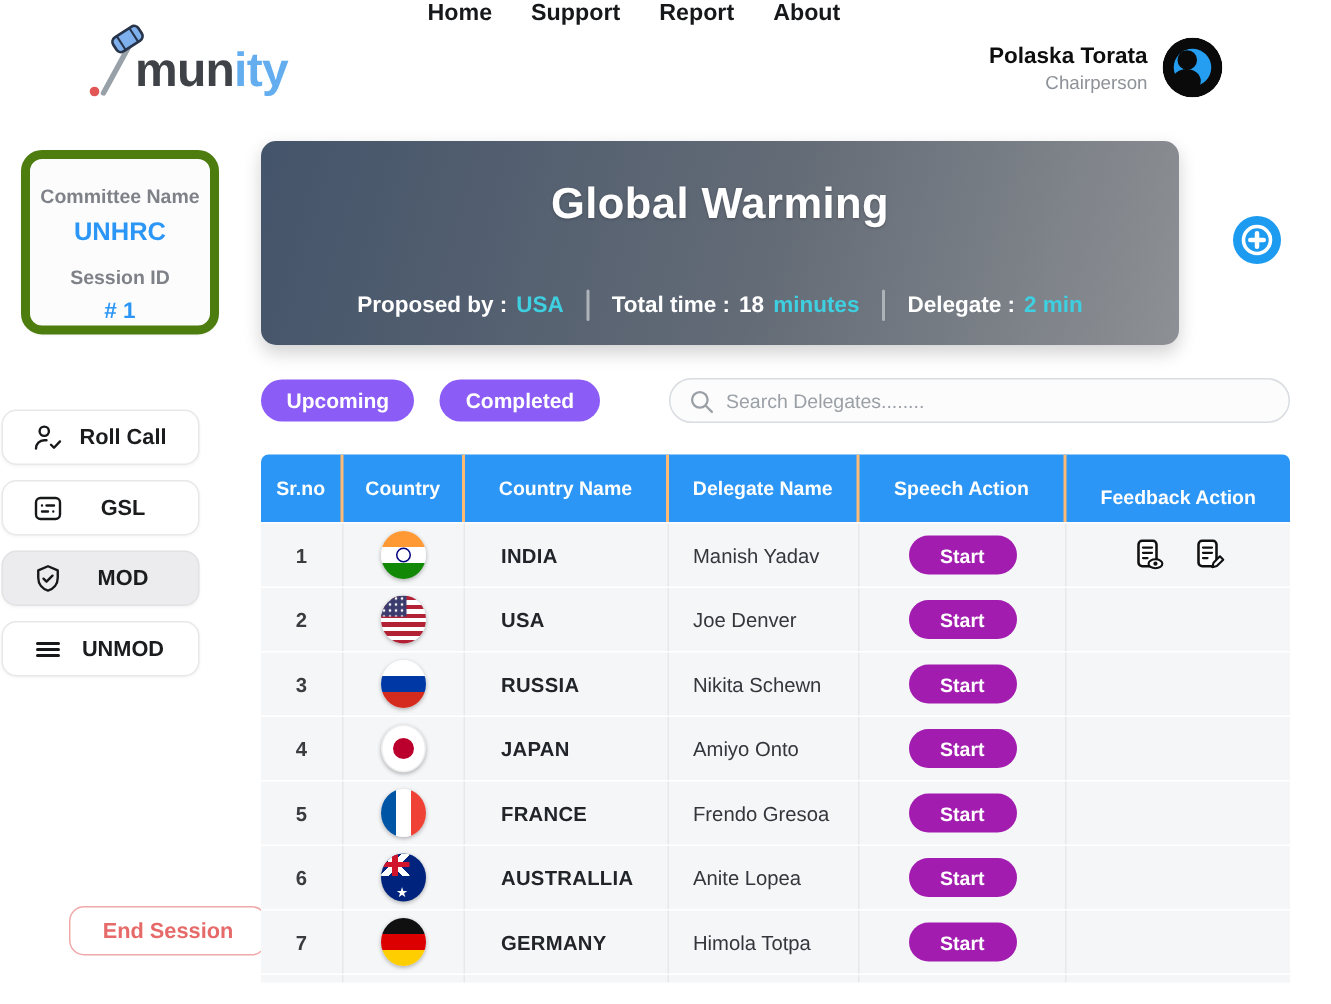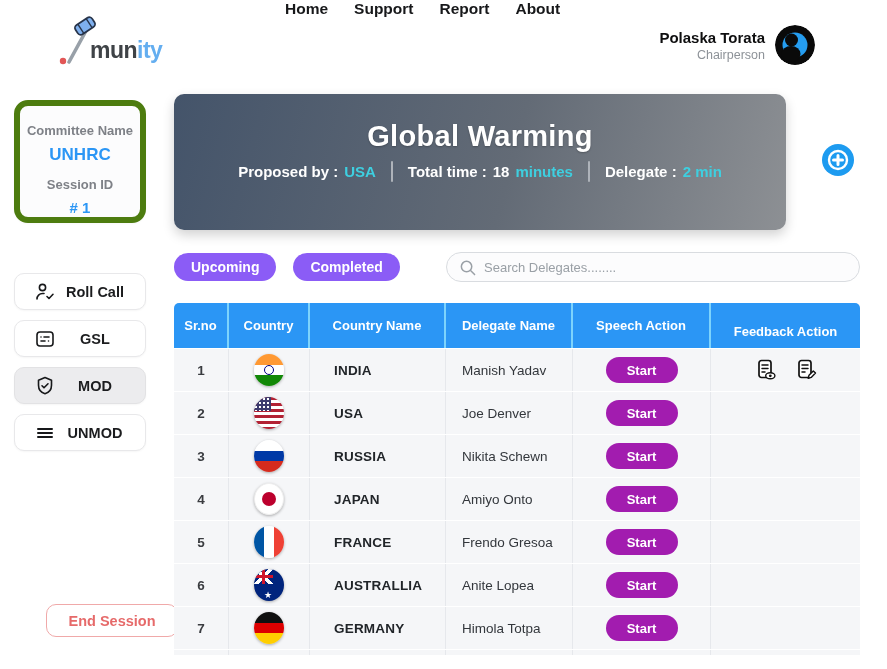--- a/index.html
+++ b/index.html
@@ -2,66 +2,66 @@
 <html><head>
 <meta charset="utf-8">
 <style>
   * { margin:0; padding:0; box-sizing:border-box; }
   body { background:#fff; font-family:"Liberation Sans", sans-serif; }
   .page { position:relative; width:887px; height:669px; background:#fff; overflow:hidden; }
 
   
   .topbar { position:absolute; left:0; top:0; width:887px; height:90px; background:#fff; }
   .logo { position:absolute; left:58px; top:16px; display:flex; align-items:flex-end; height:52px; }
-  .logo-text { font-size:23px; font-weight:800; letter-spacing:-0.5px; color:#3f4347; line-height:1; margin-left:-10px; padding-bottom:6px;text-align:center; }
+  .logo-text { font-size:32px; font-weight:800; letter-spacing:-0.5px; color:#3f4347; line-height:1; margin-left:-10px; padding-bottom:6px;text-align:center; }
   .logo-text .lt-light { color:#64aef0; }
   .nav { position:absolute; left:285px; top:0; height:90px; display:flex; align-items:flex-start; gap:26px; }
   .nav a { font-size:15.5px; font-weight:600; color:#17181a; text-decoration:none; cursor:pointer; }
   .userbox { position:absolute; right:72px; top:0; height:90px; display:flex; align-items:center; gap:10px; }
   .user-meta { text-align:right; }
   .user-name { font-size:15px; font-weight:800; color:#0e0e0f; }
   .user-role { font-size:12.5px; color:#8d9298; margin-top:2px; }
   .avatar { width:40px; height:40px; border-radius:50%; overflow:hidden; cursor:pointer; }
 
   
   .info-card { position:absolute; left:14px; top:100px; width:132px; height:123px; background:#fcfcfd; border:6px solid #4d7c0f; border-radius:14px; text-align:center; padding-top:17px; box-shadow:0 1px 2px rgba(0,0,0,.03); }
   .info-label { font-size:13px; font-weight:700; color:#7e8187; }
   .info-value { font-size:17px; font-weight:800; color:#2b96f5; margin:7px 0 12px; }
   .info-value.small { font-size:15px; margin-bottom:0; }
-  .side-menu { position:absolute; left:14px; top:273px; width:132px; display:flex; flex-direction:column; gap:10px; }
+  .side-menu { position:absolute; left:1px; top:273px; width:132px; display:flex; flex-direction:column; gap:10px; }
   .side-btn { display:flex; align-items:center; height:37px; background:#fff; border:1px solid #e8e8ea; border-radius:10px; cursor:pointer; box-shadow:0 1px 2px rgba(0,0,0,.04); padding:0 10px 0 20px; }
   .side-btn.active { background:#ececee; border-color:#e2e2e4; }
   .side-btn .s-ic { width:20px; height:20px; flex:0 0 auto; }
   .side-btn .s-label { flex:1; text-align:center; font-size:14.5px; font-weight:700; color:#1b1c1e; }
   .end-btn { position:absolute; left:14px; top:604px; width:132px; height:33px; background:#fff; border:1px solid #f0a9a9; border-radius:10px; color:#e66a6a; font-size:14.5px; font-weight:800; cursor:pointer; font-family:inherit;margin-left:32px; }
 
   
   .hero { position:absolute; left:174px; top:94px; width:612px; height:136px; border-radius:10px; background:linear-gradient(105deg,#44546a 0%,#636b76 55%,#8d9094 100%); box-shadow:0 5px 12px rgba(0,0,0,.18); text-align:center; color:#fff; }
   .hero h1 { font-size:29px; font-weight:800; letter-spacing:.3px; margin-top:26px; text-shadow:0 1px 2px rgba(0,0,0,.25); }
-  .hero-meta { margin-top:8px; display:flex; justify-content:center; align-items:center; font-size:15px; font-weight:700; }
+  .hero-meta { margin-top:40px; display:flex; justify-content:center; align-items:center; font-size:15px; font-weight:700; }
   .hero-meta .cyan { color:#3ecfe0; margin-left:6px; }
   .hero-meta .white-val { margin-left:6px; }
   .meta-sep { display:inline-block; width:2px; height:21px; background:#aeb3ba; margin:0 15px; border-radius:1px; }
 
   .fab { position:absolute; left:822px; top:144px; width:32px; height:32px; border-radius:50%; border:none; background:transparent; padding:0; cursor:pointer; }
 
   
   .tabs { position:absolute; left:174px; top:253px; display:flex; gap:17px; }
   .tab { height:28px; padding:0 17px; border:none; border-radius:14px; color:#fff; font-size:14px; font-weight:700; font-family:inherit; cursor:pointer; }
   .tab.upcoming { background:#8b5cf6; }
   .tab.completed { background:#8b5cf6; }
   .searchbar { position:absolute; left:446px; top:252px; width:414px; height:30px; border:1.5px solid #d9dce0; border-radius:15px; background:#fcfcfd; display:flex; align-items:center; padding:0 12px; }
   .searchbar input { border:none; outline:none; background:transparent; flex:1; font-size:13px; color:#333; margin-left:8px; font-family:inherit; }
   .searchbar input::placeholder { color:#9aa0a6; }
 
   
   .dtable { position:absolute; left:174px; top:303px; width:686px; }
   .grid-row { display:grid; grid-template-columns:55px 81px 136px 127px 138px 149px; }
   .thead { height:45px; background:#2b96f5; border-radius:5px 5px 0 0; overflow:hidden; }
-  .th { display:flex; align-items:center; justify-content:center; color:#fff; font-size:13px; font-weight:700; border-right:2px solid #7dd3fc; }
+  .th { display:flex; align-items:center; justify-content:center; color:#fff; font-size:13px; font-weight:700; border-right:2px solid #fdba74; }
   .th:last-child { border-right:none;margin-top:12px; }
   .tr { height:43px; background:#f5f6f8; border-top:1.5px solid #fff; }
   .td { display:flex; align-items:center; justify-content:center; border-right:1px solid #e6e8ec; font-size:13.5px; color:#212529; }
   .td:last-child { border-right:none; }
   .td-sr { font-weight:700; color:#3a3c40; }
   .td-country-name { justify-content:flex-start; padding-left:24px; font-weight:600; letter-spacing:.2px; }
   .td-delegate { justify-content:flex-start; padding-left:16px; font-weight:500; color:#33373c; }
   .tr-partial { height:6px; overflow:hidden; }
   .start-btn { width:72px; height:26px; border-radius:14px; background:#a21caf; border:none; color:#fff; font-size:13px; font-weight:700; font-family:inherit; cursor:pointer; }
   .fb-icons { display:flex; gap:18px; align-items:center; }

